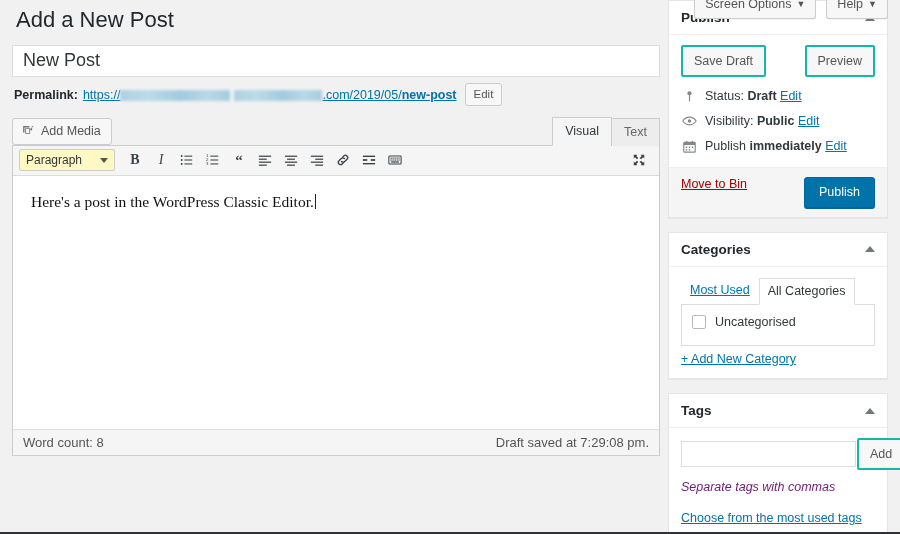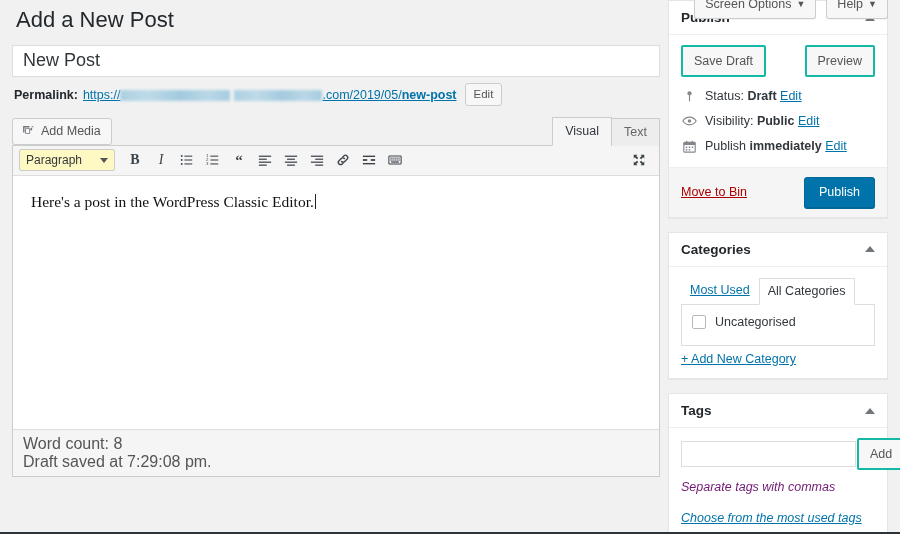--- a/index.html
+++ b/index.html
@@ -179,23 +179,22 @@
   .caret-bar {
     display:inline-block; width:1px; height:15px;
     background:#222; vertical-align:-2px; margin-left:1px;
   }
 
   .status-bar {
     background:#f5f5f5;
     border-top:1px solid #ddd;
     display:flex; justify-content:space-between;
     padding:5px 10px;
-    font-size:16px;
+    font-size:13px;
     color:#555;
-    flex-direction:column;
   }
 
   
   .panel {
     background:#fff;
     border:1px solid #e5e5e5;
     box-shadow:0 1px 1px rgba(0,0,0,.04);
     margin-bottom:14px;
   }
   .panel-head {
@@ -231,21 +230,21 @@
   .misc-row:last-child { margin-bottom:2px; }
   .misc-icon {
     width:17px; margin-right:7px;
     display:flex; align-items:center; justify-content:center;
     color:#82878c;
   }
   .misc-icon svg { display:block; }
   .b { font-weight:bold; }
   .link { color:#0073aa; text-decoration:underline; }
   .pub-footer {
-    display:flex; align-items:center; justify-content:space-between;
+    display:flex; justify-content:space-between;
     background:#f5f5f5;
     border-top:1px solid #eee;
     padding:9px 12px;
   }
   .trash-link { color:#a00; text-decoration:underline; font-size:12.5px; }
   .btn-primary {
     background:#0073aa;
     border:1px solid #006799;
     border-radius:3px;
     color:#fff;
@@ -301,21 +300,21 @@
     font-size:12.5px;
     font-family:"Liberation Sans", sans-serif;
     outline:none;
   }
   .tag-hint {
     font-style:italic;
     font-size:12.5px;
     color:#701a75;
     margin-top:10px;
   }
-  .tag-most { display:block; margin-top:17px; font-size:12.5px;font-style:italic; }
+  .tag-most { display:block; margin-top:17px; font-size:12.5px; }
 
   .bottom-rule {
     position:absolute; left:0; right:0; bottom:0;
     height:2px; background:#2c3338;
   }
 </style>
 </head>
 <body>
 
 <div class="screen-meta">

